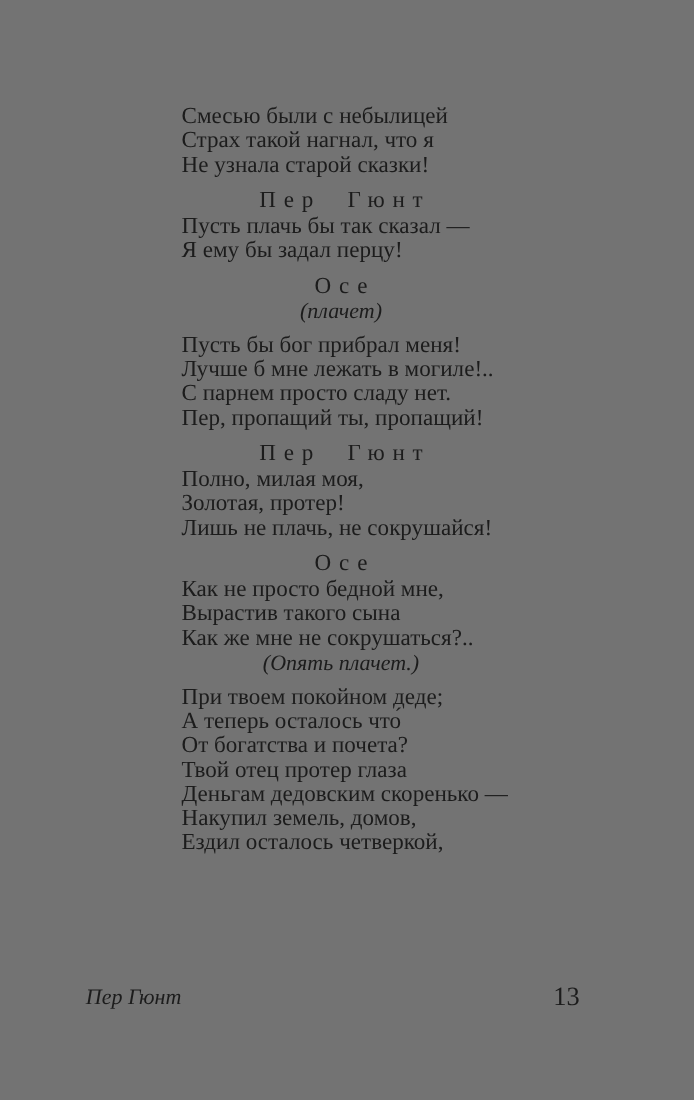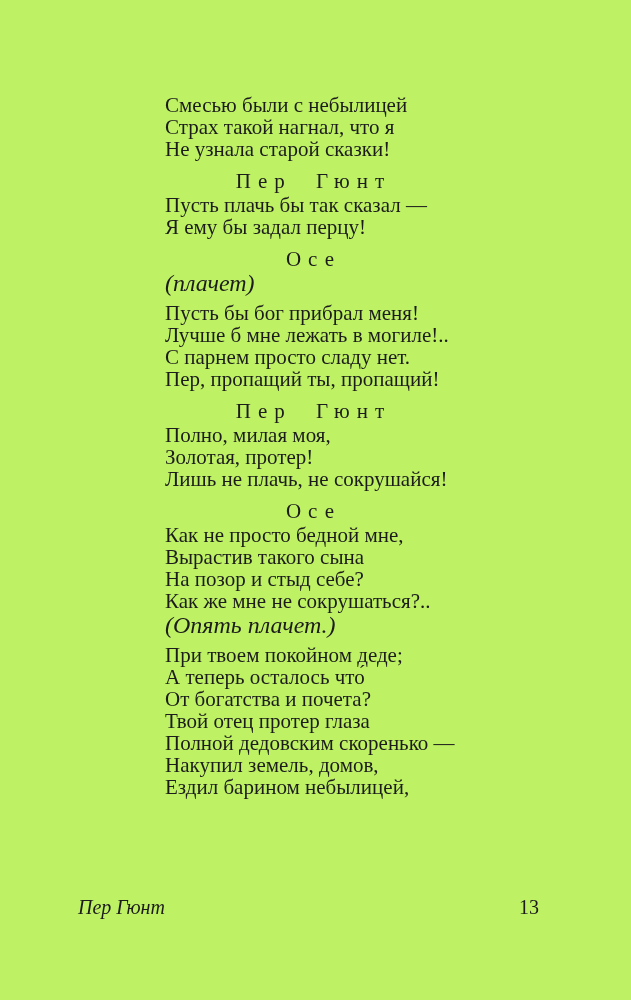--- a/index.html
+++ b/index.html
@@ -37,23 +37,23 @@
     font-size: 21px;
     line-height: 22px;
     text-align: center;
     letter-spacing: 7px;
     word-spacing: 12px;
     padding-left: 7px; 
     white-space: nowrap;
   }
   .stage-direction {
     margin: 2px 0 0 0;
-    font-size: 24px;
+    font-size: 20px;
     line-height: 22px;
-    text-align: left;
+    text-align: center;
     font-style: italic;
     white-space: nowrap;
   }
   .stage-direction + .stanza {
     margin-top: 8px;
   }
   .page-footer {
     position: absolute;
     top: 895px;
     left: 0;
@@ -64,31 +64,31 @@
     position: absolute;
     left: 78px;
     top: 0;
     font-size: 20px;
     line-height: 24px;
     font-style: italic;
     white-space: nowrap;
   }
   .page-number {
     position: absolute;
-    right: 92px;
+    right: 104px;
     top: 0;
-    font-size: 20px;
+    font-size: 24px;
     line-height: 24px;
     white-space: nowrap;
   }
 </style>
 </head>
 <body>
 
-<div class="book-page" style="background: #bef264; color: rgb(28, 28, 28);">
+<div class="book-page" style="background: #737373; color: rgb(28, 28, 28);">
 
   <div class="verse-content">
       <div class="stanza">
         <div class="verse-line">Смесью были с небылицей</div>
         <div class="verse-line">Страх такой нагнал, что я</div>
         <div class="verse-line">Не узнала старой сказки!</div>
       </div>
       <div class="character-name">Пер Гюнт</div>
       <div class="stanza">
         <div class="verse-line">Пусть плачь бы так сказал —</div>
@@ -105,32 +105,31 @@
       <div class="character-name">Пер Гюнт</div>
       <div class="stanza">
         <div class="verse-line">Полно, милая моя,</div>
         <div class="verse-line">Золотая, протер!</div>
         <div class="verse-line">Лишь не плачь, не сокрушайся!</div>
       </div>
       <div class="character-name">Осе</div>
       <div class="stanza">
         <div class="verse-line">Как не просто бедной мне,</div>
         <div class="verse-line">Вырастив такого сына</div>
-        <div class="verse-line">На позор и стыд себе?</div>
         <div class="verse-line">Как же мне не сокрушаться?..</div>
       </div>
       <div class="stage-direction">(Опять плачет.)</div>
       <div class="stanza">
         <div class="verse-line">При твоем покойном деде;</div>
         <div class="verse-line">А теперь осталось что́</div>
         <div class="verse-line">От богатства и почета?</div>
         <div class="verse-line">Твой отец протер глаза</div>
-        <div class="verse-line">Полной дедовским скоренько —</div>
+        <div class="verse-line">Деньгам дедовским скоренько —</div>
         <div class="verse-line">Накупил земель, домов,</div>
-        <div class="verse-line">Ездил барином небылицей,</div>
+        <div class="verse-line">Ездил осталось четверкой,</div>
       </div>
     </div>
 
   <div class="page-footer">
     <span class="running-title">Пер Гюнт</span>
     <span class="page-number">13</span>
   </div>
 
 </div>
 

